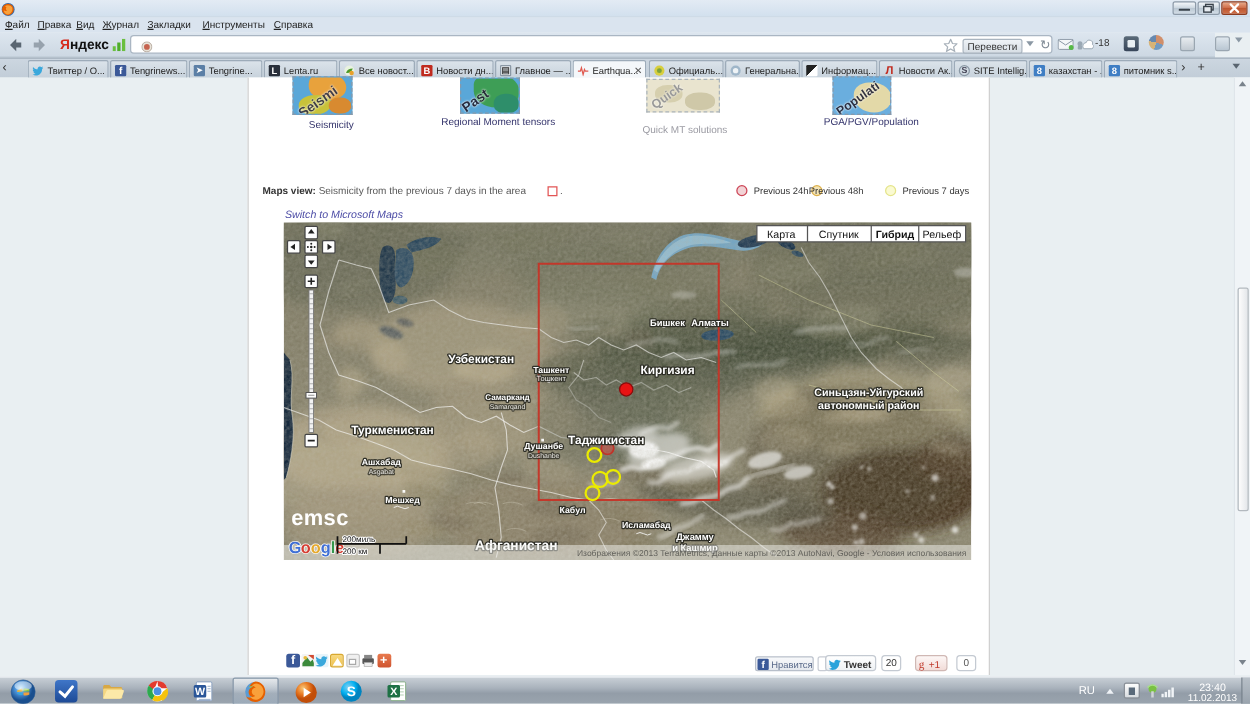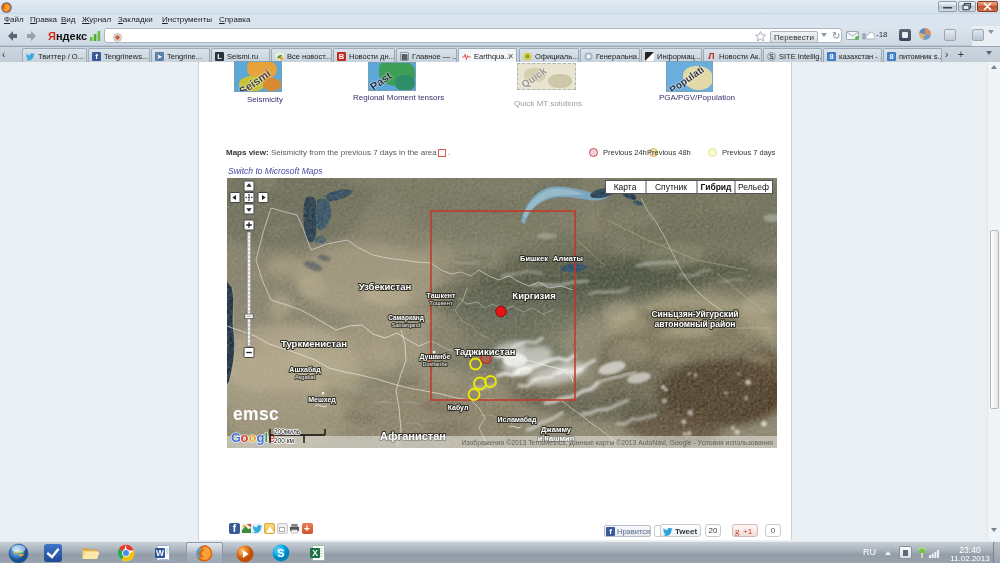--- a/index.html
+++ b/index.html
@@ -130,21 +130,21 @@
     <div class="tab" style="left:88px;width:62px;">
         <span class="fv" style="background:#3b5998;border-radius:1px;color:#fff;font-size:8px;font-weight:bold;text-align:center;line-height:9px;">f</span>
         <span class="tx">Tengrinews...</span>
       </div>
     <div class="tab" style="left:151px;width:59px;">
         <span class="fv" style="background:#5b7fa6;border-radius:1px;color:#fff;font-size:7px;text-align:center;line-height:9px;">➤</span>
         <span class="tx">Tengrine...</span>
       </div>
     <div class="tab" style="left:211px;width:59px;">
         <span class="fv" style="background:#29303b;border-radius:1px;color:#fff;font-size:7.5px;font-weight:bold;text-align:center;line-height:9px;">L</span>
-        <span class="tx">Seismi.ru</span>
+        <span class="tx">Lenta.ru</span>
       </div>
     <div class="tab" style="left:271px;width:61px;">
         <svg class="fv" viewBox="0 0 10 10">
           <circle cx="5" cy="5" r="4.5" fill="#e8f2e0"></circle>
           <path d="M2 7 C3 4 5 3 8 3 C7 6 5 7.5 2 7 Z" fill="#4c9a2a"></path>
           <circle cx="7" cy="7" r="2" fill="#e8a02a"></circle>
         </svg>
         <span class="tx">Все новост...</span>
       </div>
     <div class="tab" style="left:333px;width:62px;">
@@ -222,21 +222,21 @@
         <div class="abs" style="left:30px;top:10px;width:24px;height:14px;background:#cfc8a8;border-radius:45%;"></div>
         <div class="abs" style="left:2px;top:8px;font-size:10px;font-weight:bold;color:#999;transform:rotate(-35deg);text-shadow:0 0 2px #fff;">Quick</div>
       </div>
       <div class="thumb-label" style="left:315px;top:37px;color:#9a9aa2;">Quick MT solutions</div>
       <div class="abs" style="left:467px;top:-1px;width:47px;height:31px;border:1px dashed #8899aa;background:#6aaede;overflow:hidden;">
         <div class="abs" style="left:16px;top:4px;width:30px;height:24px;background:#e3d9a8;border-radius:40% 50% 45% 55%;"></div>
         <div class="abs" style="left:0px;top:12px;font-size:10px;font-weight:bold;color:#223;transform:rotate(-35deg);opacity:0.9;text-shadow:0 0 2px #fff,0 0 1px #fff;">Populati</div>
       </div>
       <div class="thumb-label" style="left:460px;top:31px;">PGA/PGV/Population</div>
 
-      <div class="mapsview" style="left:27px;top:86px;text-align:right;"><b style="color:#333;">Maps view:</b> Seismicity from the previous 7 days in the area</div>
+      <div class="mapsview" style="left:11px;top:86px;text-align:right;"><b style="color:#333;">Maps view:</b> Seismicity from the previous 7 days in the area</div>
       <div class="abs" style="left:239px;top:87px;width:8px;height:8px;border:1.5px solid #e25555;"></div>
       <div class="mapsview" style="left:249px;top:86px;">.</div>
 
       <div class="abs" style="left:390px;top:86px;width:9px;height:9px;border-radius:50%;border:1.5px solid #cc4455;background:#f2d3d6;"></div>
       <div class="abs" style="left:404px;top:86px;font-size:7.5px;color:#333;">Previous 24h</div>
       <div class="abs" style="left:450px;top:86px;width:9px;height:9px;border-radius:50%;border:1.5px solid #ddb04a;background:#f4e4b4;"></div>
       <div class="abs" style="left:448px;top:86px;font-size:7.5px;color:#333;">Previous 48h</div>
       <div class="abs" style="left:509px;top:86px;width:9px;height:9px;border-radius:50%;border:1.5px solid #e4e48a;background:#fafad2;"></div>
       <div class="abs" style="left:523px;top:86px;font-size:7.5px;color:#333;">Previous 7 days</div>
 

